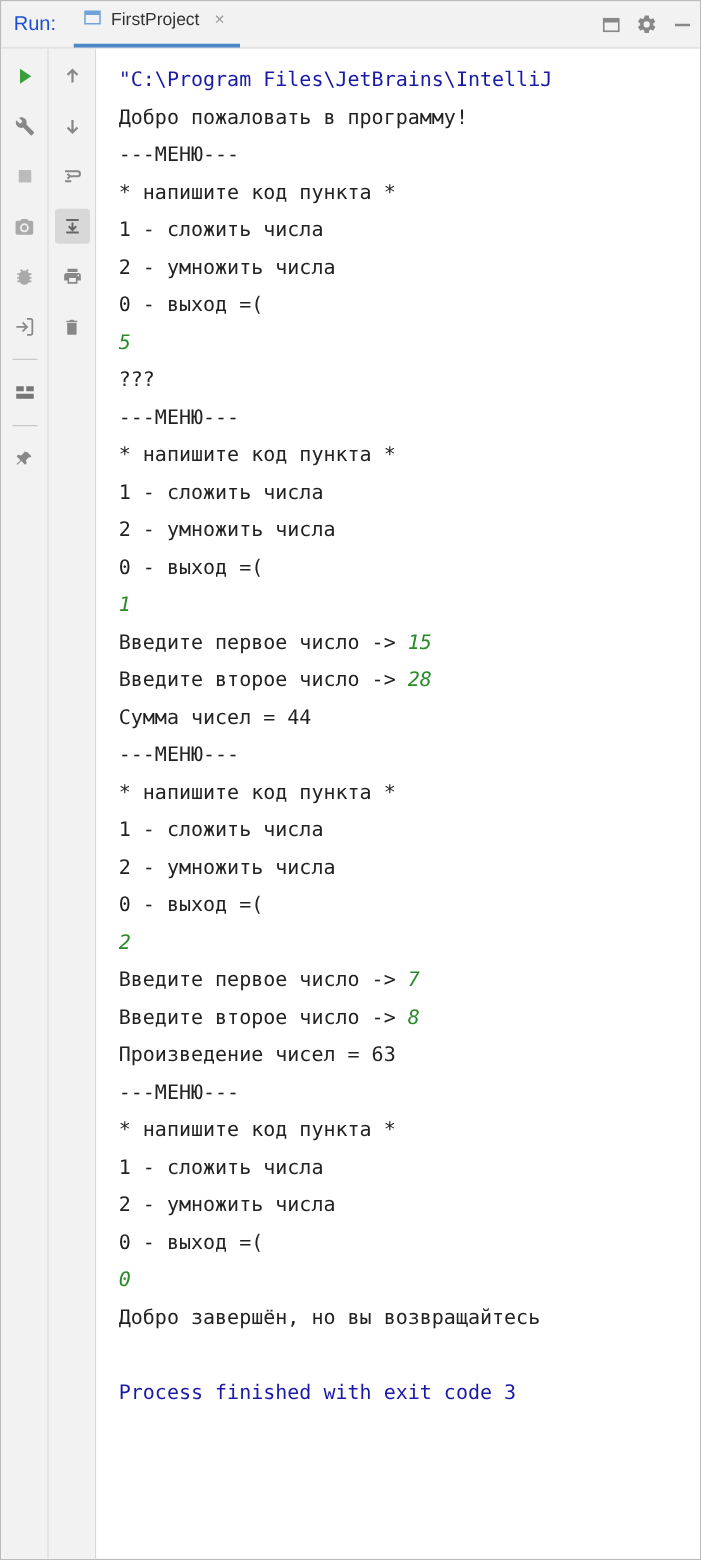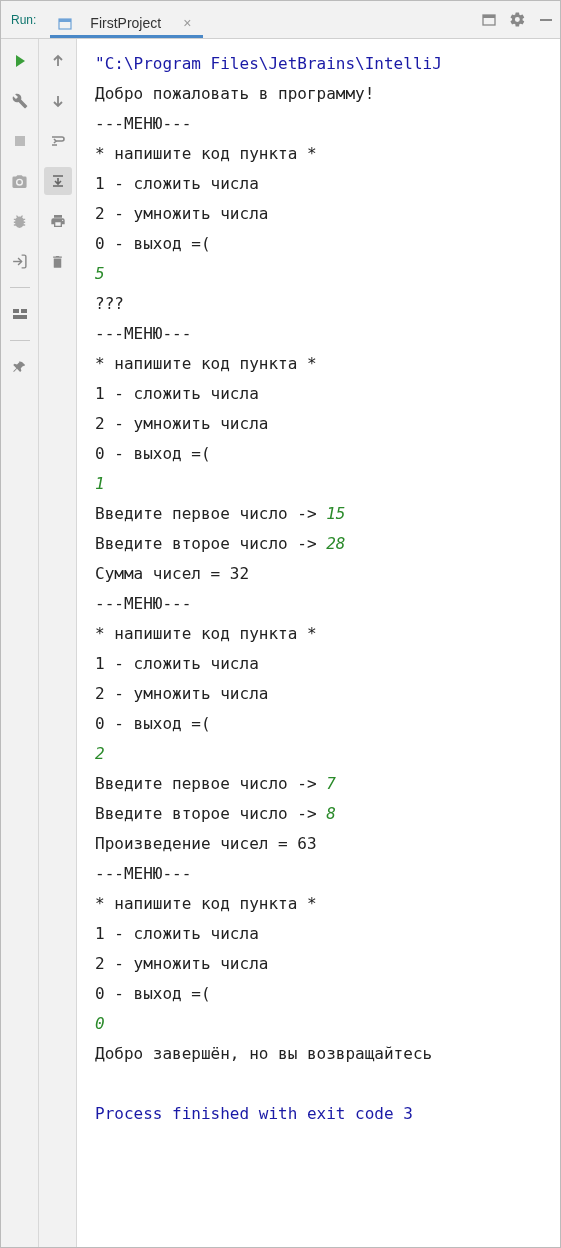--- a/index.html
+++ b/index.html
@@ -13,38 +13,38 @@
   }
   .header {
     display: flex;
     align-items: center;
     height: 38px;
     background: #f2f2f2;
     border-bottom: 1px solid #d0d0d0;
     padding: 0 6px 0 10px;
   }
   .header-label {
-    font-size: 12px;
-    color: #0f766e;
+    font-size: 16px;
+    color: #1d4ed8;
     margin-right: 14px;
   }
   .tabs {
     display: flex;
     align-items: flex-end;
     height: 100%;
     flex: 1;
   }
   .tab {
     display: flex;
-    align-items: flex-end;
+    align-items: flex-start;
     padding: 6px 12px 4px 8px;
     border-bottom: 3px solid #4a88c7;
     color: #333;
     font-size: 14px;
-    gap: 18px;
+    gap: 8px;
     height: 100%;
   }
   .tab .close-x {
     color: #999;
     font-size: 14px;
     margin-left: 4px;
   }
   .app-icon {
     width: 14px;
     height: 14px;
@@ -236,21 +236,21 @@
 <span class="c-green">5</span>
 <span>???</span>
 <span>---МЕНЮ---</span>
 <span>* напишите код пункта *</span>
 <span>1 - сложить числа</span>
 <span>2 - умножить числа</span>
 <span>0 - выход =(</span>
 <span class="c-green">1</span>
 <span>Введите первое число -&gt; </span><span class="c-green">15</span>
 <span>Введите второе число -&gt; </span><span class="c-green">28</span>
-<span>Сумма чисел = 32</span>
+<span>Сумма чисел = 44</span>
 <span>---МЕНЮ---</span>
 <span>* напишите код пункта *</span>
 <span>1 - сложить числа</span>
 <span>2 - умножить числа</span>
 <span>0 - выход =(</span>
 <span class="c-green">2</span>
 <span>Введите первое число -&gt; </span><span class="c-green">7</span>
 <span>Введите второе число -&gt; </span><span class="c-green">8</span>
 <span>Произведение чисел = 63</span>
 <span>---МЕНЮ---</span>

